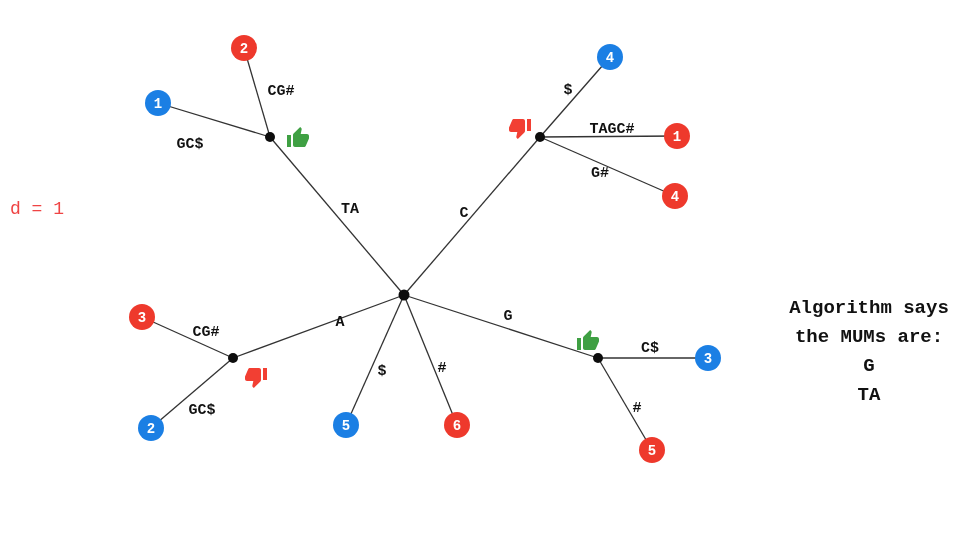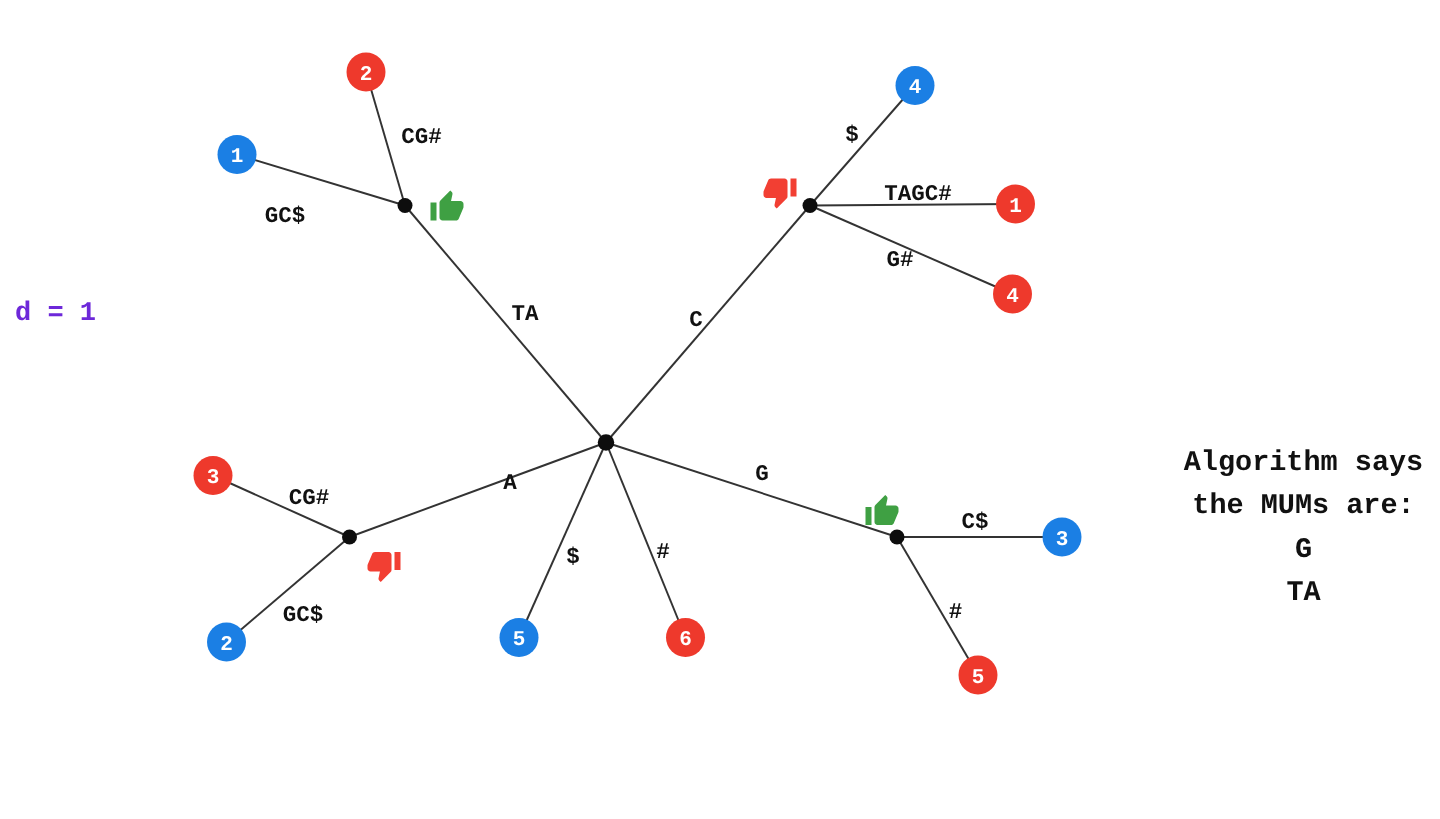--- a/index.html
+++ b/index.html
@@ -7,21 +7,21 @@
     position: relative;
     width: 960px;
     height: 546px;
     background: #ffffff;
     font-family: "Liberation Mono", monospace;
     overflow: hidden;
   }
   #tree-svg { position: absolute; left: 0; top: 0; }
   .left-label {
     position: absolute; left: 10px; top: 199px;
-    font-weight: 700; font-size: 18px; color: #6d28d9; white-space: pre;
+    font-weight: 400; font-size: 18px; color: #ef4444; white-space: pre;
   }
   .right-strings {
     position: absolute; left: 802px; top: 112px;
     font-weight: 700; font-size: 20px; line-height: 32px;
     color: #111111; white-space: pre;
   }
   .right-algo {
     position: absolute; left: 766px; top: 294px; width: 206px;
     text-align: center; font-weight: 700; font-size: 19px; line-height: 29px;
     color: #111111;

